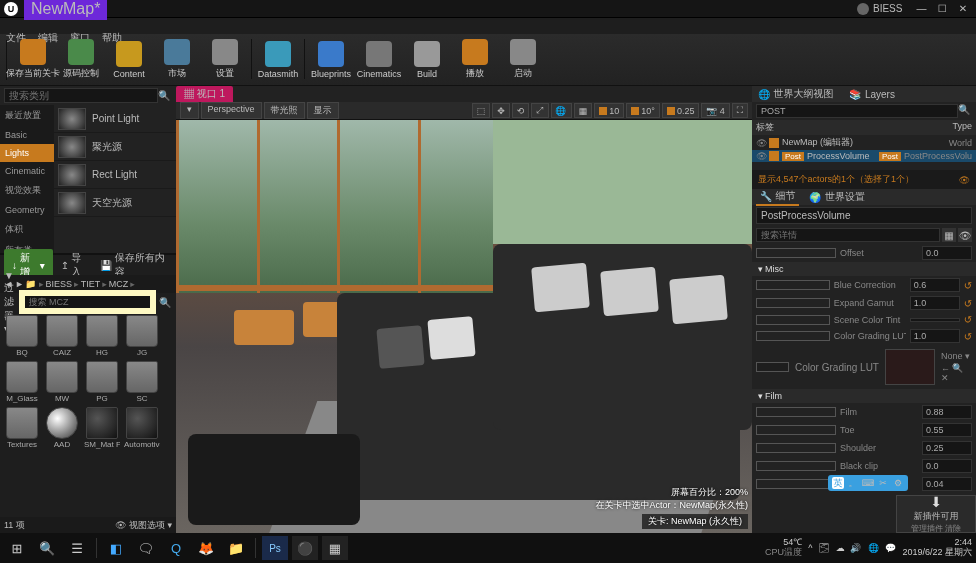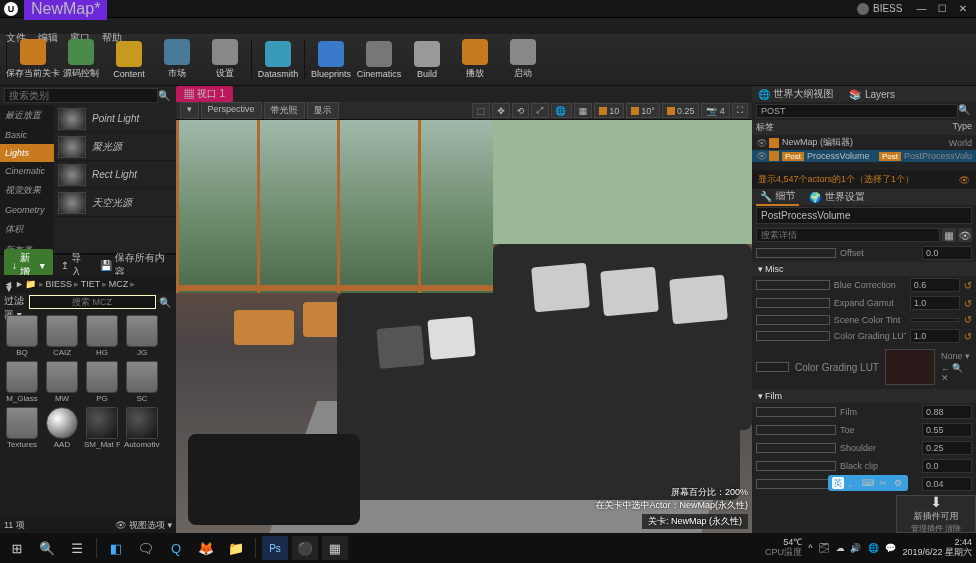--- a/index.html
+++ b/index.html
@@ -30,41 +30,41 @@
 .toolbar .tbtn .ticon { width: 26px; height: 26px; border-radius: 4px; }
 .toolbar .tbtn .tlabel { font-size: 9px; color: #ccc; white-space: nowrap; }
 
 
 .main { display: flex; height: 447px; }
 .left-panel { width: 176px; background: #222; display: flex; flex-direction: column; }
 .placer { flex: 0 0 auto; border-bottom: 1px solid #111; }
 .placer-search { padding: 2px 4px; display: flex; align-items: center; }
 .placer-search input { flex: 1; background: #151515; border: 1px solid #333; color: #aaa; font-size: 10px; padding: 1px 4px; }
 .placer-search .srch { width: 14px; text-align: center; }
-.placer-body { display: flex; height: 148px; font-style: italic; }
+.placer-body { display: flex; height: 148px; }
 .placer-cats { width: 54px; background: #1a1a1a; display: flex; flex-direction: column; }
 .placer-cats div { padding: 4px 5px; font-size: 9px; cursor: pointer; color: #999; }
 .placer-cats div.sel { background: #c77a1e; color: #fff; }
 .placer-items { flex: 1; overflow: hidden; }
 .placer-items .pitem { display: flex; align-items: center; height: 28px; padding: 2px 4px; cursor: pointer; border-bottom: 1px solid #1a1a1a; }
 .placer-items .pitem .pthumb { width: 28px; height: 22px; background: radial-gradient(circle,#888,#222); border: 1px solid #444; margin-right: 6px; }
 .placer-items .pitem span { font-size: 10px; }
 
 
 .cb { flex: 1; background: #1e1e1e; display: flex; flex-direction: column; border-top: 1px solid #111; }
 .cb-header { height: 16px; background: #2a2a2a; display: flex; align-items: center; padding: 0 4px; font-size: 10px; }
 .cb-header .cicon { width: 10px; height: 10px; background: #4a8; margin-right: 4px; }
 .cb-toolbar { height: 20px; display: flex; align-items: center; padding: 2px 4px; gap: 4px; }
 .cb-toolbar .cb-new { background: #3d7a2d; color: #fff; padding: 2px 8px; font-size: 10px; border-radius: 2px; cursor: pointer; display: flex; align-items: center; gap: 3px; }
 .cb-toolbar .cb-btn { font-size: 10px; padding: 2px 4px; cursor: pointer; display: flex; align-items: center; gap: 2px; }
 .cb-path { height: 18px; display: flex; align-items: center; padding: 0 4px; gap: 2px; font-size: 9px; background: #1a1a1a; }
 .cb-path .crumb { cursor: pointer; }
 .cb-path .arrow { color: #666; }
 .cb-filter { height: 18px; display: flex; align-items: center; padding: 0 4px; gap: 4px; }
-.cb-filter input { flex: 1; background: #151515; border: 1px solid #fef9c3; color: #aaa; font-size: 9px; padding: 1px 4px; text-align: center; }
+.cb-filter input { flex: 1; background: #151515; border: 6px solid #fef9c3; color: #aaa; font-size: 9px; padding: 1px 4px; }
 .cb-grid { flex: 1; padding: 4px; display: flex; flex-wrap: wrap; gap: 4px; align-content: flex-start; overflow: hidden; }
 .cb-item { width: 36px; display: flex; flex-direction: column; align-items: center; cursor: pointer; }
 .cb-item .cb-thumb { width: 32px; height: 32px; background: #aaa; border: 1px solid #444; border-radius: 2px; }
 .cb-item .cb-thumb.folder { background: linear-gradient(#888,#666); border-radius: 2px 2px 4px 4px; }
 .cb-item .cb-thumb.sphere { background: radial-gradient(circle at 35% 35%, #fff, #999 50%, #333); border-radius: 50%; }
 .cb-item .cb-thumb.dark { background: radial-gradient(circle at 35% 35%, #555, #111); }
 .cb-item .cb-lbl { font-size: 8px; color: #aaa; margin-top: 1px; white-space: nowrap; overflow: hidden; max-width: 36px; }
 .cb-footer { height: 16px; background: #1a1a1a; display: flex; align-items: center; justify-content: space-between; padding: 0 4px; font-size: 9px; }
 
 

